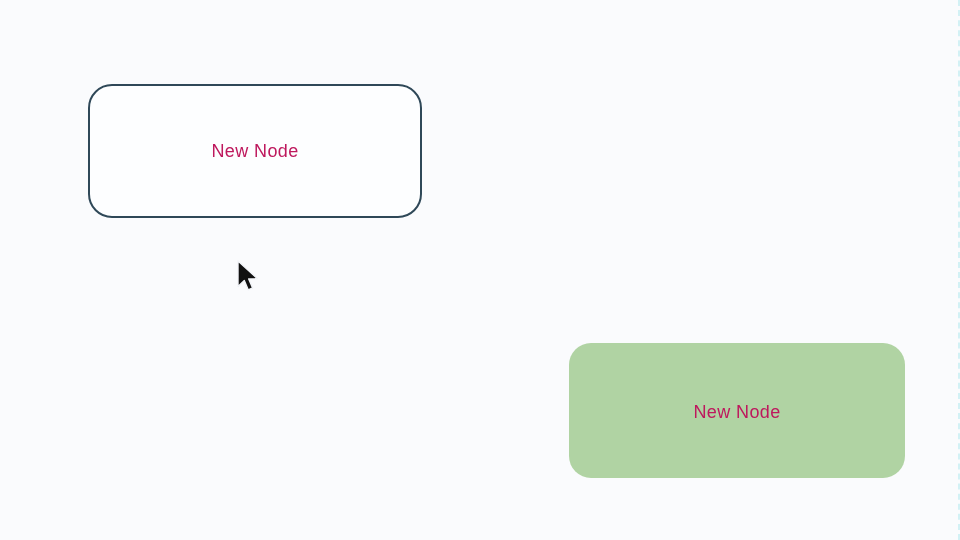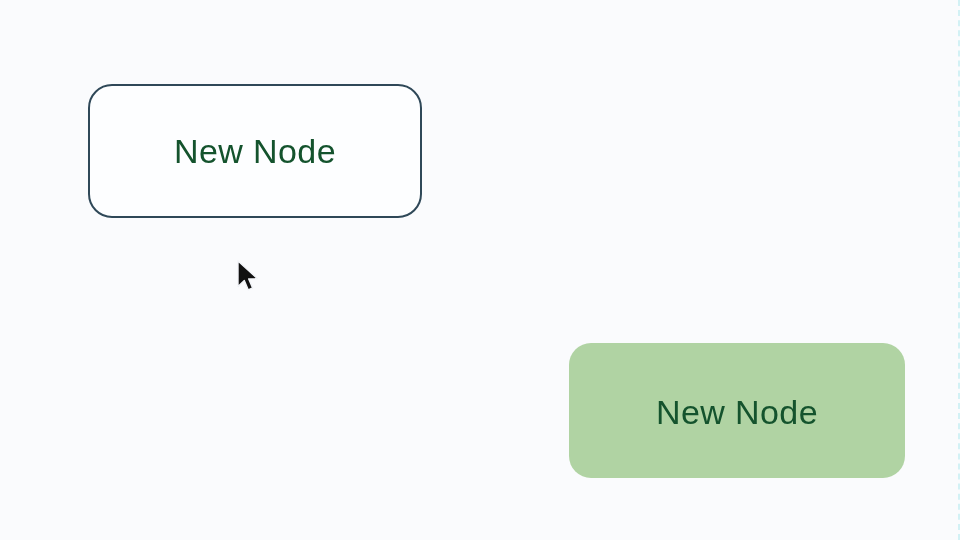--- a/index.html
+++ b/index.html
@@ -15,24 +15,24 @@
     background: #fafbfd;
   }
   .node {
     position: absolute;
     display: flex;
     align-items: center;
     justify-content: center;
     cursor: default;
   }
   .node-label {
-    font-size: 34px;
+    font-size: 18px;
     font-weight: 500;
     letter-spacing: 0.4px;
-    color: #14532d;
+    color: #be185d;
   }
   .node-outlined {
     left: 88px;
     top: 84px;
     width: 334px;
     height: 134px;
     background: #fdfeff;
     border: 2.5px solid #2f4858;
     border-radius: 24px;
   }

